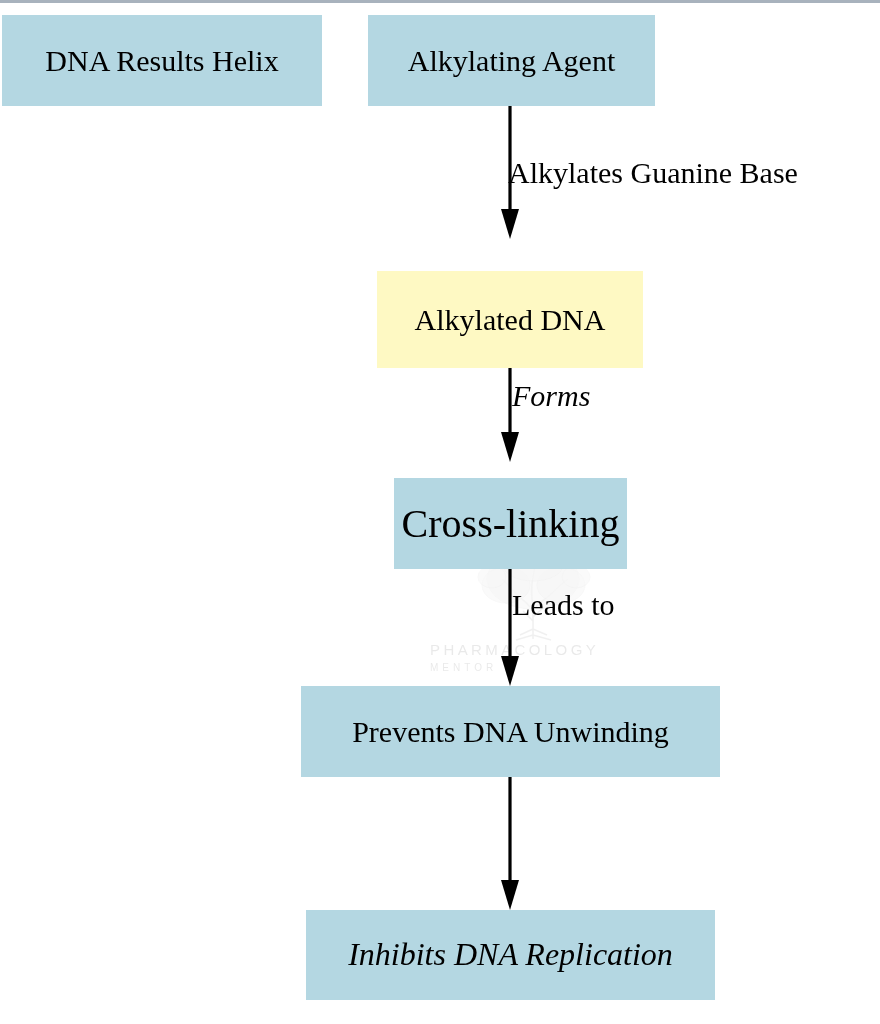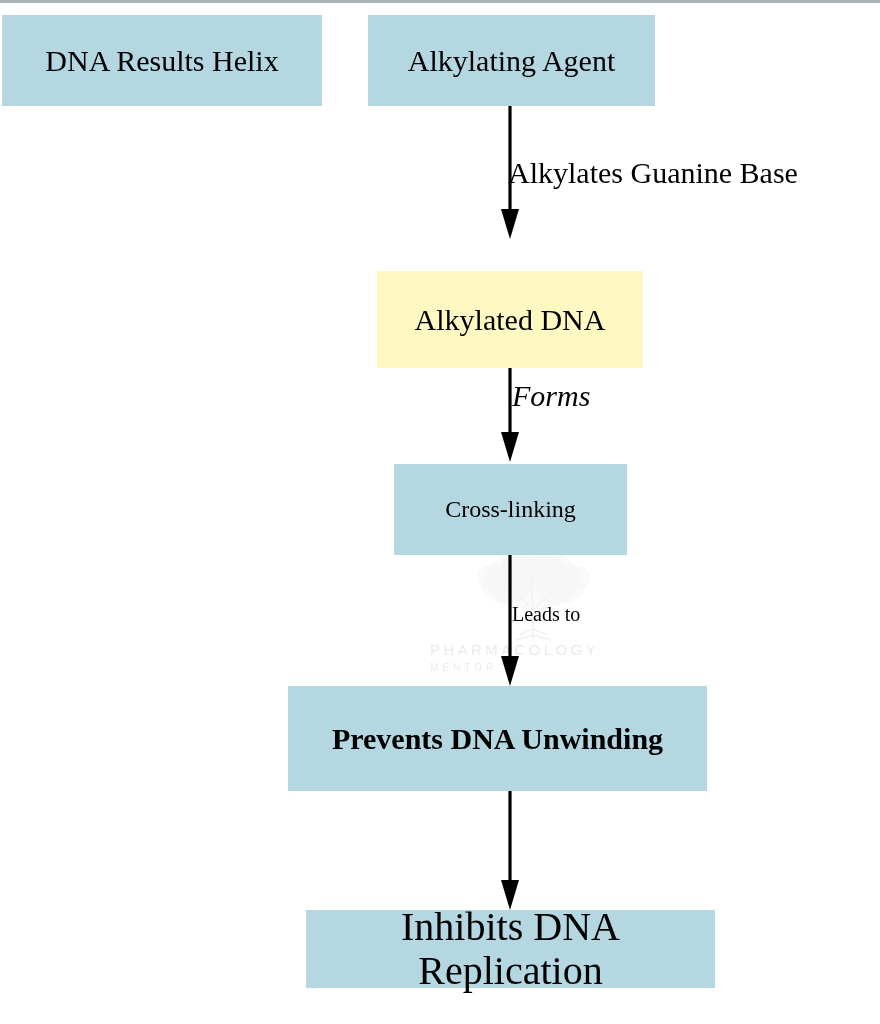--- a/index.html
+++ b/index.html
@@ -116,34 +116,34 @@
   </div>
   <div class="edge" style="left: 500px; top: 774px; width: 20px; height: 133px;">
     <svg width="20" height="133" viewBox="0 0 20 133">
         <line x1="10" y1="0" x2="10" y2="109" stroke="#000000" stroke-width="3.2"></line>
         <polygon points="1,103 19,103 10,133" fill="#000000"></polygon>
       </svg>
   </div>
 
   <div class="edge-label" style="left: 508px; top: 153px; font-size: 30px; color: rgb(0, 0, 0);">Alkylates Guanine Base</div>
   <div class="edge-label" style="left: 512px; top: 376px; font-size: 30px; color: rgb(0, 0, 0); font-style: italic;">Forms</div>
-  <div class="edge-label" style="left: 512px; top: 600px; font-size: 20px; color: rgb(0, 0, 0);">Leads to</div>
+  <div class="edge-label" style="left: 512px; top: 585px; font-size: 30px; color: rgb(0, 0, 0);">Leads to</div>
 
   <div class="node" style="left: 2px; top: 12px; width: 320px; height: 91px; background: rgb(180, 215, 226); font-size: 30px;">
     <span class="node-label">DNA Results Helix</span>
   </div>
   <div class="node" style="left: 368px; top: 12px; width: 287px; height: 91px; background: rgb(180, 215, 226); font-size: 30px;">
     <span class="node-label">Alkylating Agent</span>
   </div>
   <div class="node" style="left: 377px; top: 236px; width: 266px; height: 97px; background: #fef9c3; font-size: 30px; margin-top: 32px;">
     <span class="node-label">Alkylated DNA</span>
   </div>
-  <div class="node" style="left: 394px; top: 461px; width: 233px; height: 91px; background: rgb(180, 215, 226); font-size: 24px;">
+  <div class="node" style="left: 394px; top: 475px; width: 233px; height: 91px; background: rgb(180, 215, 226); font-size: 40px;">
     <span class="node-label">Cross-linking</span>
   </div>
-  <div class="node" style="left: 288px; top: 683px; width: 419px; height: 105px; background: rgb(180, 215, 226); font-size: 30px; font-weight: bold;">
+  <div class="node" style="left: 301px; top: 683px; width: 419px; height: 91px; background: rgb(180, 215, 226); font-size: 30px;">
     <span class="node-label">Prevents DNA Unwinding</span>
   </div>
-  <div class="node" style="left: 306px; top: 907px; width: 409px; height: 78px; background: rgb(180, 215, 226); font-size: 40px;">
+  <div class="node" style="left: 306px; top: 907px; width: 409px; height: 90px; background: rgb(180, 215, 226); font-size: 32px; font-style: italic;">
     <span class="node-label">Inhibits DNA Replication</span>
   </div>
 
 </div>
 
 </body></html>

